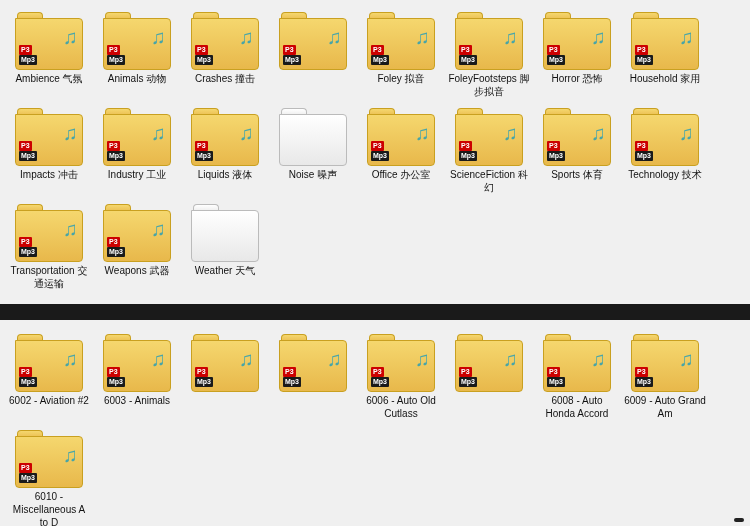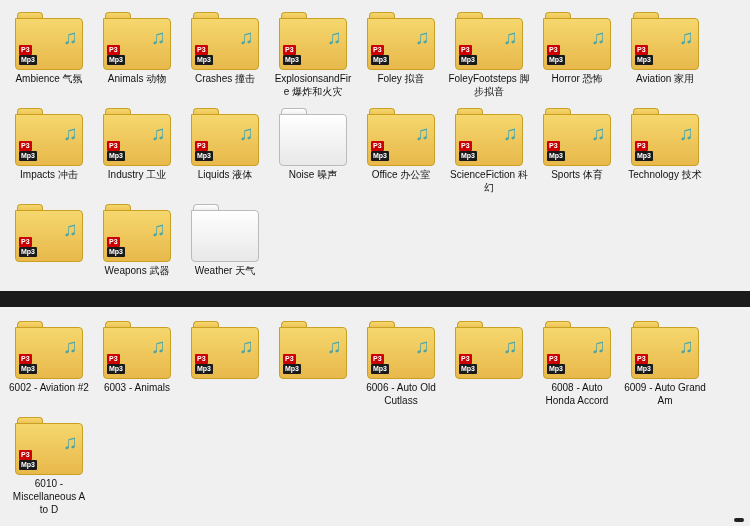--- a/index.html
+++ b/index.html
@@ -212,21 +212,20 @@
       </div>
       <div class="folder-item">
         <div class="folder-icon">
           <div class="folder-tab"></div>
           <div class="folder-body">
             <div class="p3-badge">P3</div>
             <div class="mp3-badge">Mp3</div>
             <div class="music-deco">♫</div>
           </div>
         </div>
-        <div class="folder-label">ExplosionsandFire 爆炸和火灾</div>
       </div>
       <div class="folder-item">
         <div class="folder-icon">
           <div class="folder-tab"></div>
           <div class="folder-body">
             <div class="p3-badge">P3</div>
             <div class="mp3-badge">Mp3</div>
             <div class="music-deco">♫</div>
           </div>
         </div>
@@ -256,21 +255,21 @@
       </div>
       <div class="folder-item">
         <div class="folder-icon">
           <div class="folder-tab"></div>
           <div class="folder-body">
             <div class="p3-badge">P3</div>
             <div class="mp3-badge">Mp3</div>
             <div class="music-deco">♫</div>
           </div>
         </div>
-        <div class="folder-label">Aviation 家用</div>
+        <div class="folder-label">Household 家用</div>
       </div>
       <div class="folder-item">
         <div class="folder-icon">
           <div class="folder-tab"></div>
           <div class="folder-body">
             <div class="p3-badge">P3</div>
             <div class="mp3-badge">Mp3</div>
             <div class="music-deco">♫</div>
           </div>
         </div>
@@ -351,20 +350,21 @@
       </div>
       <div class="folder-item">
         <div class="folder-icon">
           <div class="folder-tab"></div>
           <div class="folder-body">
             <div class="p3-badge">P3</div>
             <div class="mp3-badge">Mp3</div>
             <div class="music-deco">♫</div>
           </div>
         </div>
+        <div class="folder-label">Transportation 交通运输</div>
       </div>
       <div class="folder-item">
         <div class="folder-icon">
           <div class="folder-tab"></div>
           <div class="folder-body">
             <div class="p3-badge">P3</div>
             <div class="mp3-badge">Mp3</div>
             <div class="music-deco">♫</div>
           </div>
         </div>

